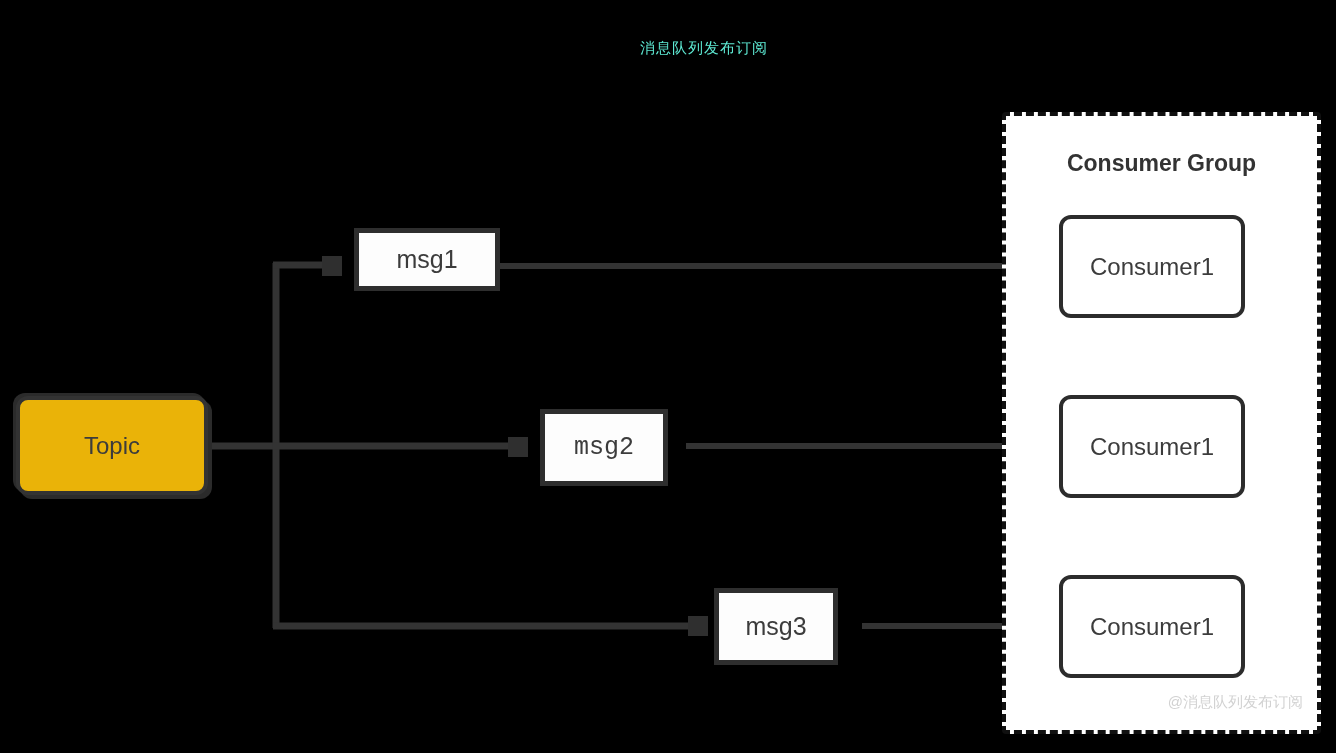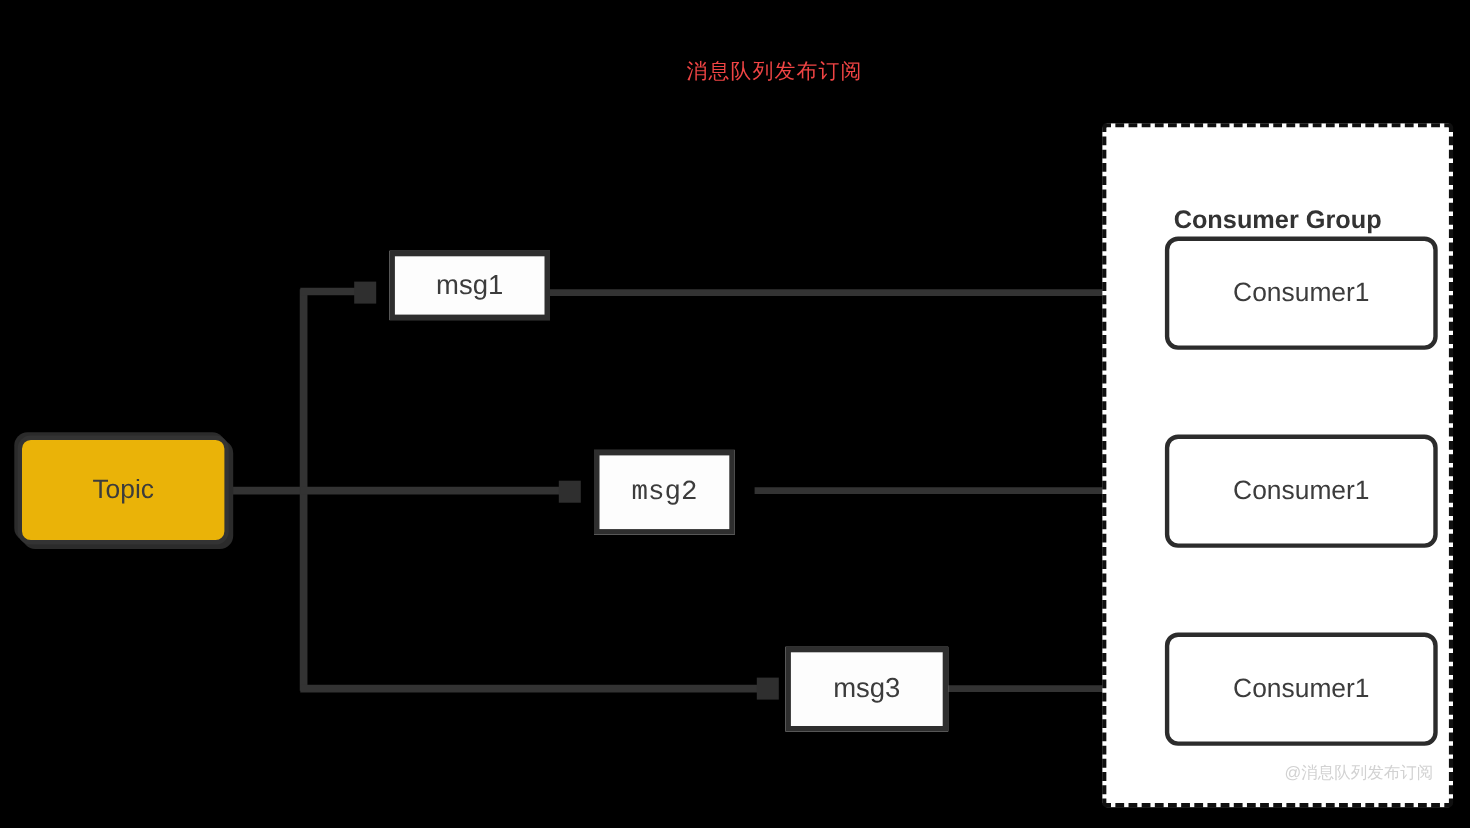--- a/index.html
+++ b/index.html
@@ -16,29 +16,28 @@
     font-family: "Liberation Sans", "DejaVu Sans", sans-serif;
   }
 
   
   .faint-title {
     position: absolute;
     left: 617px;
     top: 33px;
     width: 174px;
     height: 30px;
-    color: #ef4444;
-    font-size: 19px;
+    color: #5eead4;
+    font-size: 15px;
     line-height: 30px;
     text-align: center;
     letter-spacing: 1px;
     white-space: nowrap;
     overflow: hidden;
     user-select: none;
-    margin-top: 18px;
   }
 
   
   #wires {
     position: absolute;
     left: 0;
     top: 0;
     width: 1336px;
     height: 753px;
     pointer-events: none;
@@ -68,24 +67,24 @@
   }
 
   .node-msg {
     border: 5px solid #2e2e2e;
     border-radius: 0;
     font-size: 25px;
     background: #fdfdfd;
   }
   .node-msg1 { left: 354px; top: 228px; width: 146px; height: 63px; }
   .node-msg2 { left: 540px; top: 409px; width: 128px; height: 77px; font-family: Liberation Mono, monospace; }
-  .node-msg3 { left: 714px; top: 588px; width: 148px; height: 77px; }
+  .node-msg3 { left: 714px; top: 588px; width: 124px; height: 77px; }
 
   .node-consumer {
-    width: 248px;
+    width: 186px;
     height: 103px;
     left: 1059px;
     border: 4px solid #2c2c2c;
     border-radius: 12px;
     font-size: 24px;
     background: #ffffff;
   }
   .node-consumer-1 { top: 215px; }
   .node-consumer-2 { top: 395px; }
   .node-consumer-3 { top: 575px; }
@@ -105,21 +104,20 @@
   .group-title {
     position: absolute;
     left: 0;
     top: 34px;
     width: 100%;
     text-align: center;
     font-size: 23px;
     font-weight: bold;
     color: #333333;
     user-select: none;
-    margin-top: 36px;
   }
   .watermark {
     position: absolute;
     right: 14px;
     bottom: 18px;
     font-size: 15px;
     color: #d2d2d2;
     white-space: nowrap;
     user-select: none;
   }

